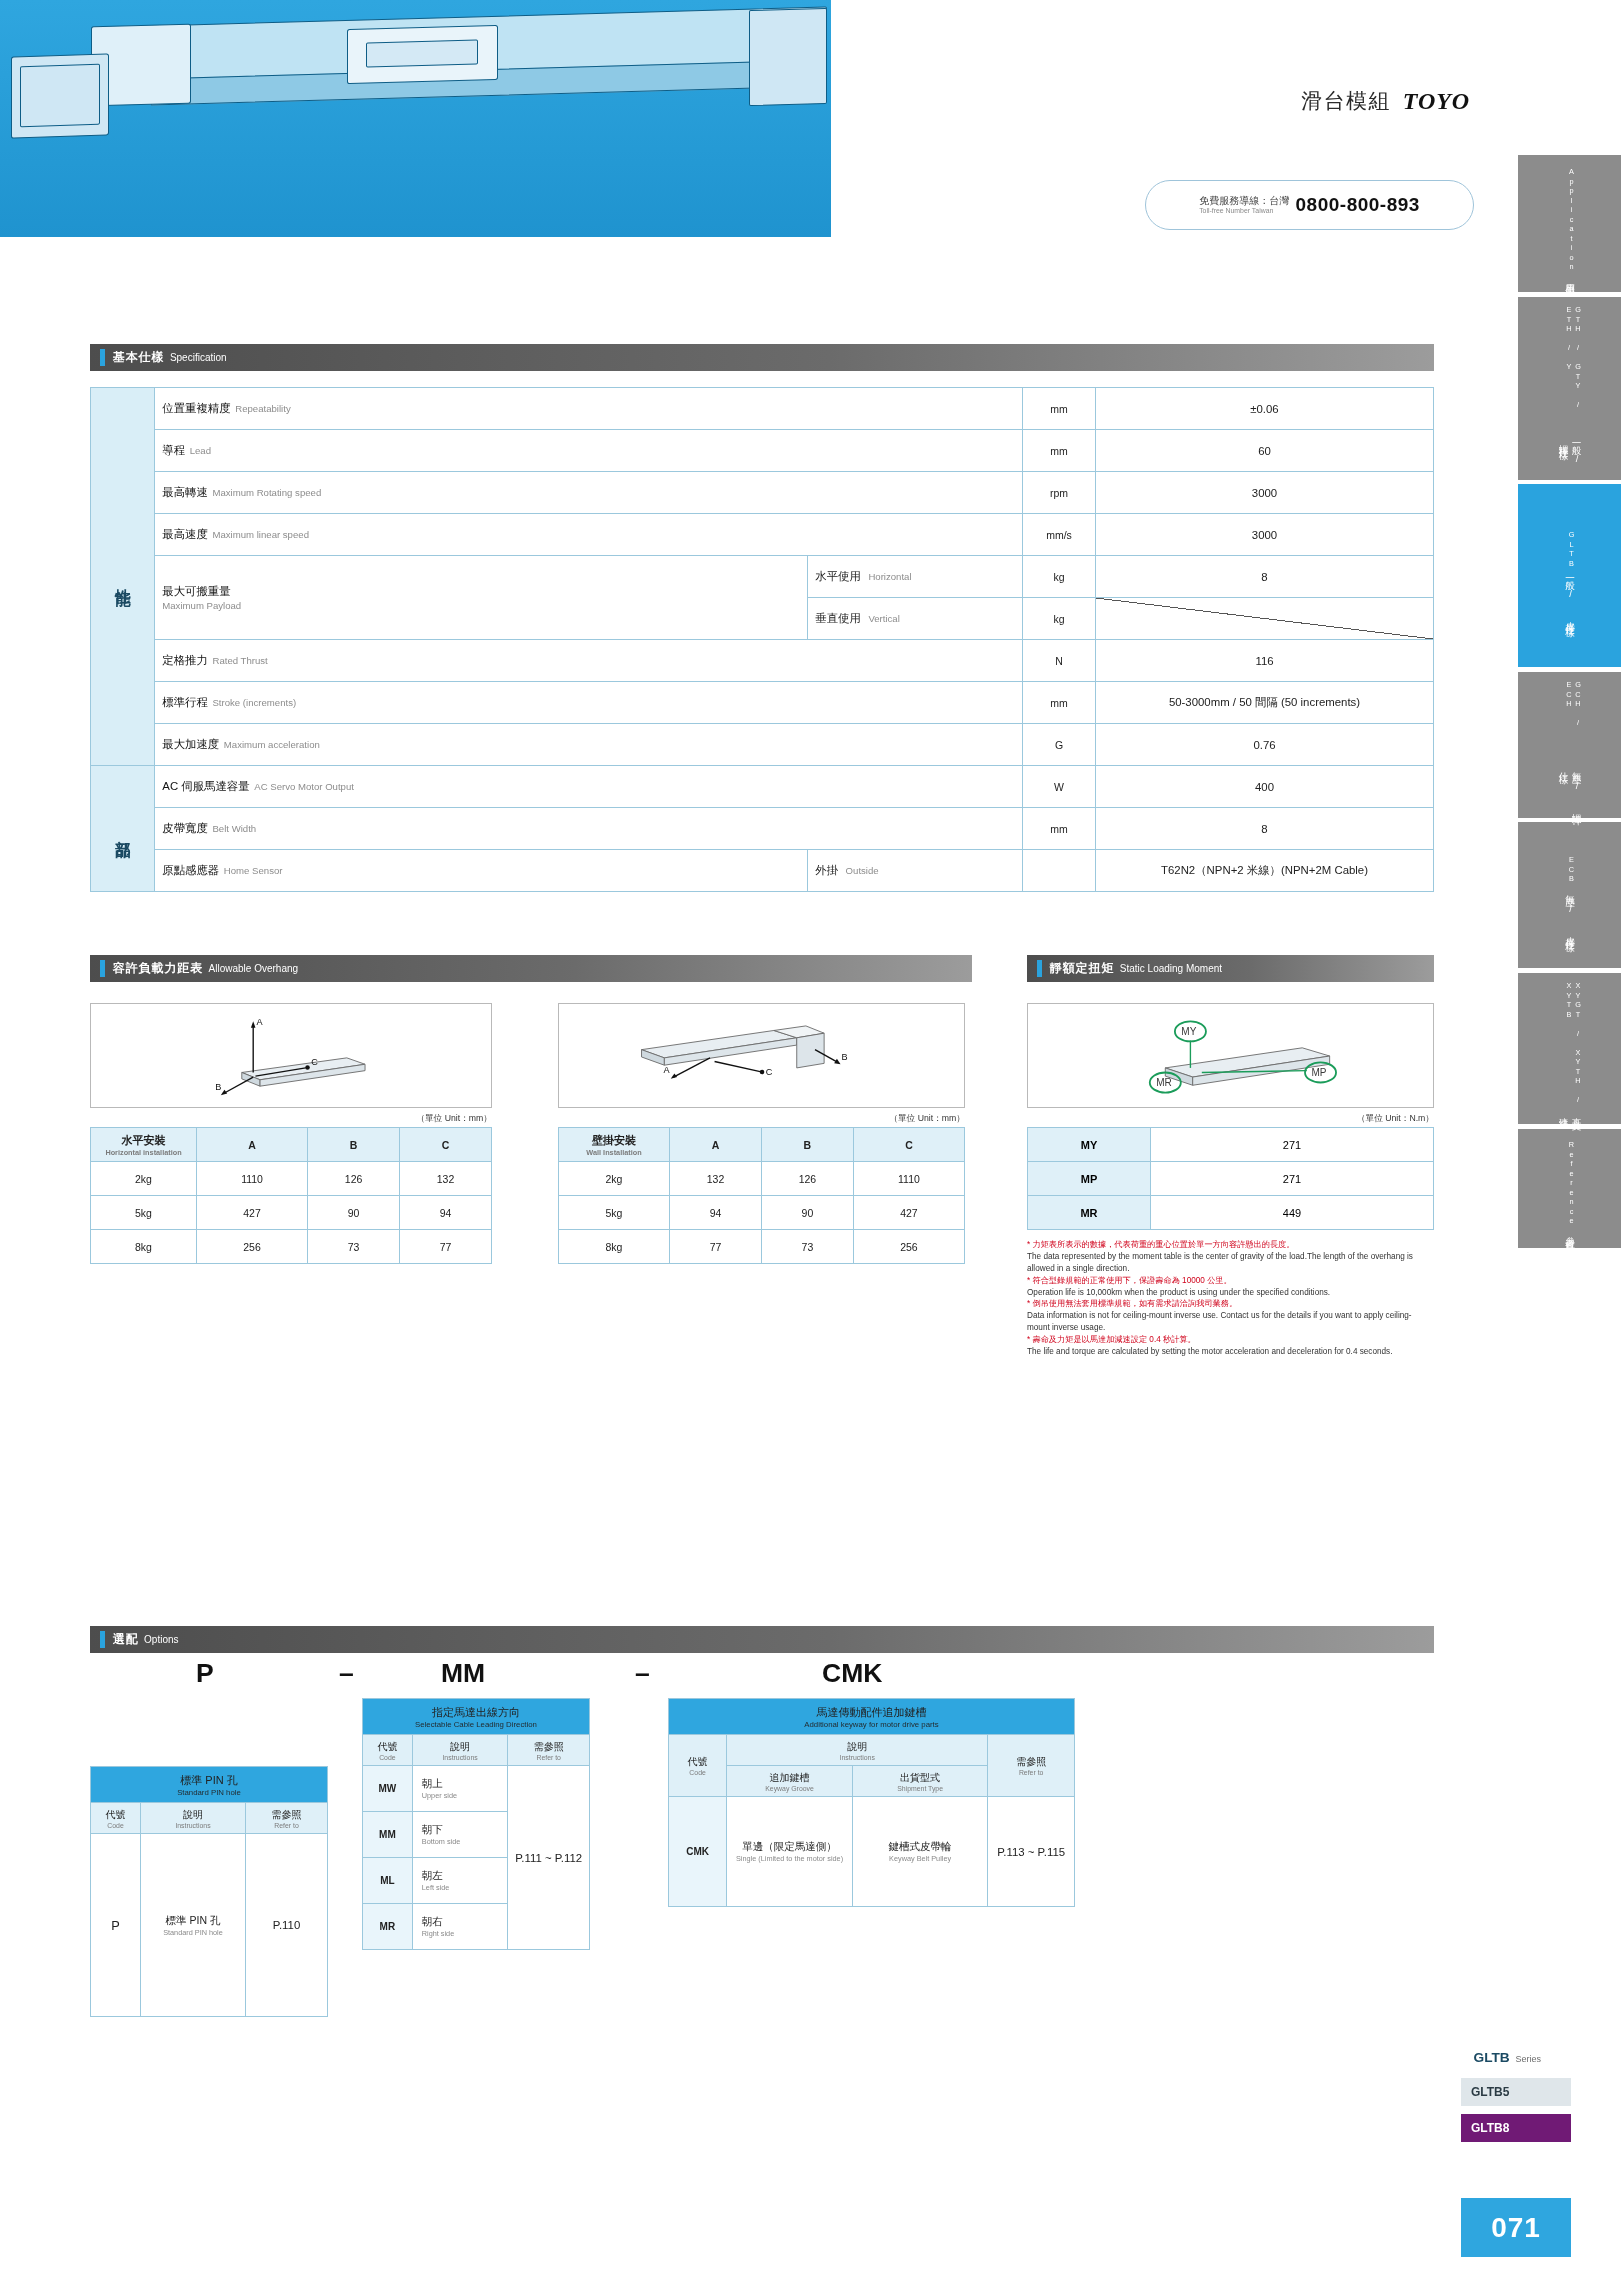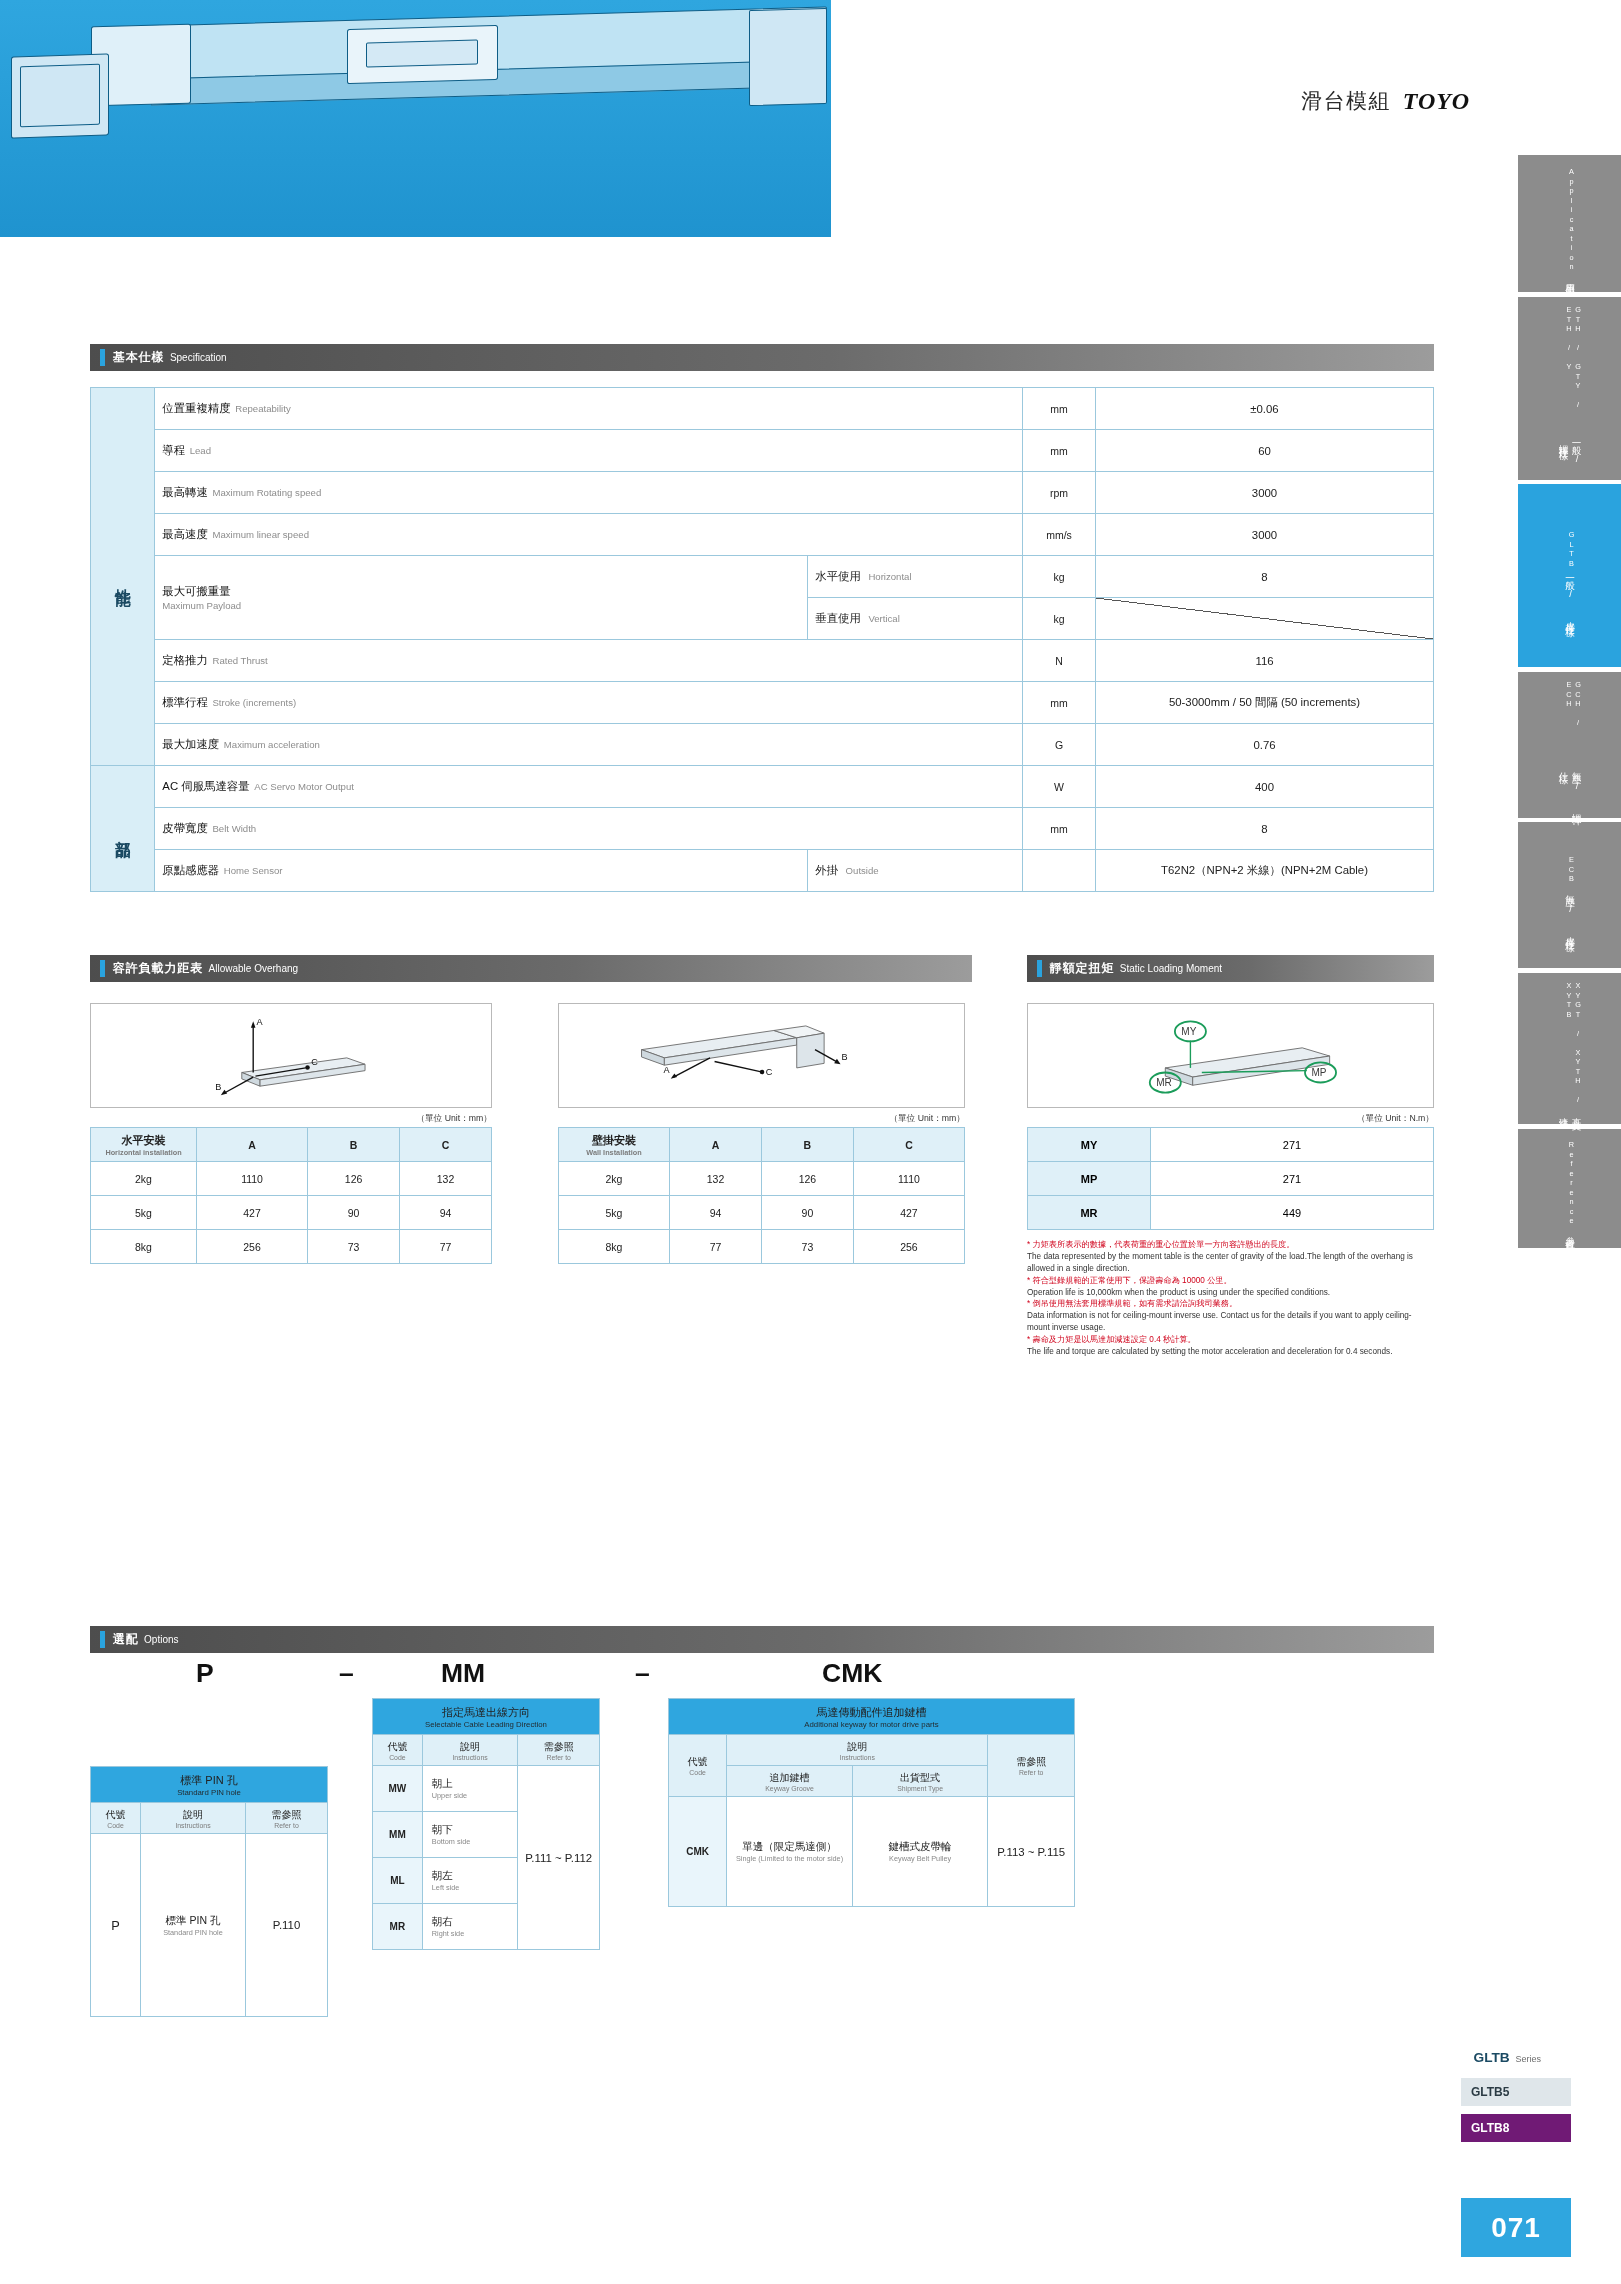--- a/index.html
+++ b/index.html
@@ -193,20 +193,27 @@
     <div class="motor"></div>
     <div class="motorbox"></div>
     <div class="endcap"></div>
   </div>
 
   <div class="brandline">
     <div class="cn">滑台模組</div>
     <div class="logo">TOYO</div>
   </div>
 
+  <div class="tollfree">
+    <div class="stack">
+      <div class="lbl1">免費服務導線：台灣</div>
+      <div class="lbl2">Toll-free Number   Taiwan</div>
+    </div>
+    <div class="num">0800-800-893</div>
+  </div>
 
   <div class="sidetabs">
     <div class="sidetab" style="height:137px;">
       <div class="txtwrap">
         <span>應用例</span>
         <span class="en">Application</span>
       </div>
     </div>
     <div class="sidetab" style="height:183px;">
       <div class="txtwrap">
@@ -557,21 +564,21 @@
       <td class="opt-cell" style="font-size:12.8px;">P</td>
       <td class="opt-cell">
         <span class="cn">標準 PIN 孔</span>
         <span class="en">Standard PIN hole</span>
       </td>
       <td class="opt-cell" style="font-size:11.4px;">P.110</td>
     </tr>
   </tbody>
     </table>
 
-  <table class="opt-tbl" style="position:absolute; left:372px; top:1698px; width:228px;">
+  <table class="opt-tbl" style="position:absolute; left:362px; top:1698px; width:228px;">
     <tbody>
         <tr>
       <td class="opt-head" colspan="3">
         <span class="cn">指定馬達出線方向</span>
         <span class="en">Selectable Cable Leading Direction</span>
       </td>
     </tr>
     <tr>
       <td class="opt-sub" style="width:50px;">
         <span class="cn">代號</span>

